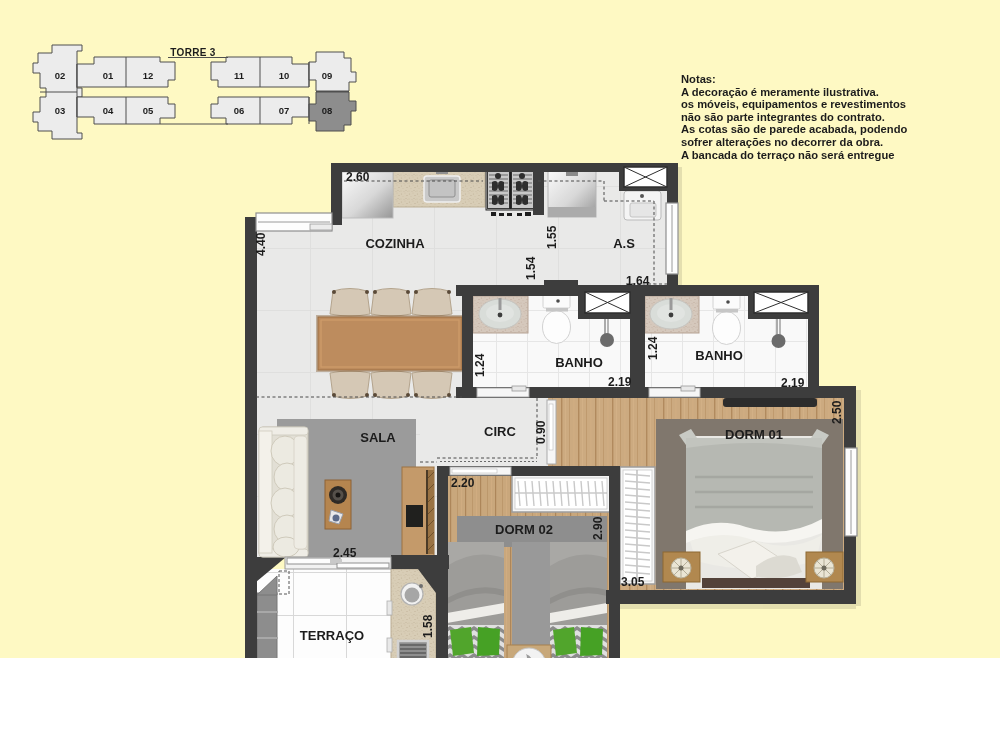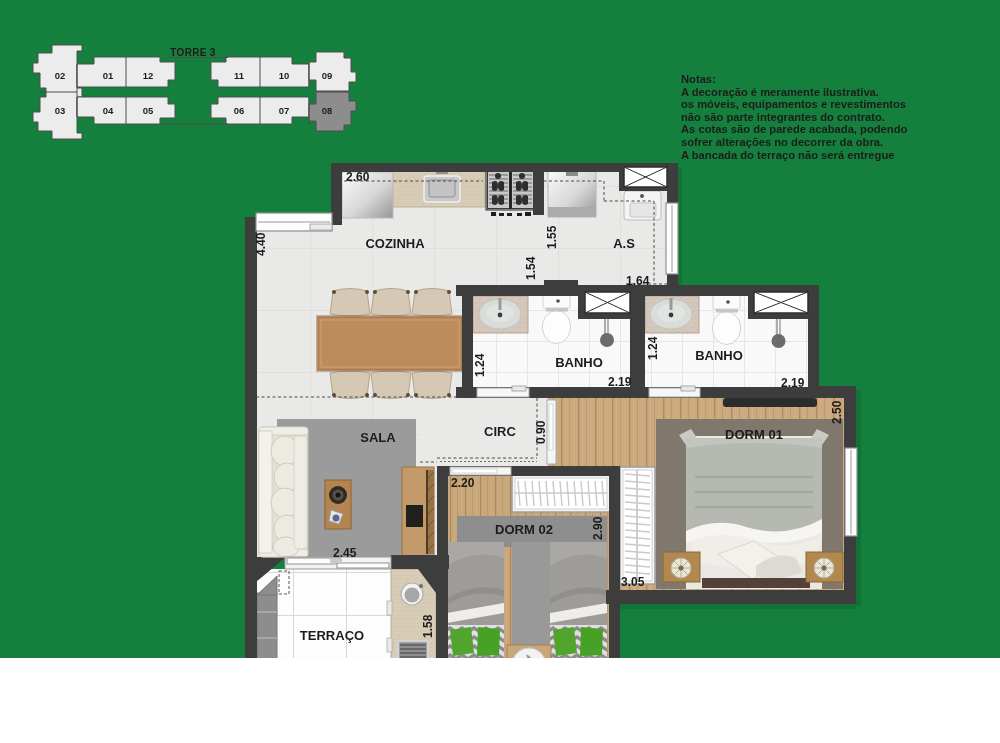--- a/index.html
+++ b/index.html
@@ -1,16 +1,16 @@
 <!DOCTYPE html>
 <html><head>
 <meta charset="utf-8">
 <style>
 html,body{margin:0;padding:0;background:#ffffff;}
-#page{width:1000px;height:658px;position:relative;overflow:hidden;background:#15803d;}
+#page{width:1000px;height:658px;position:relative;overflow:hidden;background:#fef9c3;}
 text{font-family:"Liberation Sans",sans-serif;fill:#1c1c1c;}
 .dim{font-size:12px;font-weight:bold;}
 .room{font-size:13px;font-weight:bold;}
 .unit{font-size:9.5px;font-weight:bold;}
 </style>
 </head>
 <body>
 <div id="page">
 <svg width="1000" height="743" viewBox="0 0 1000 743" xmlns="http://www.w3.org/2000/svg">
 <defs>

